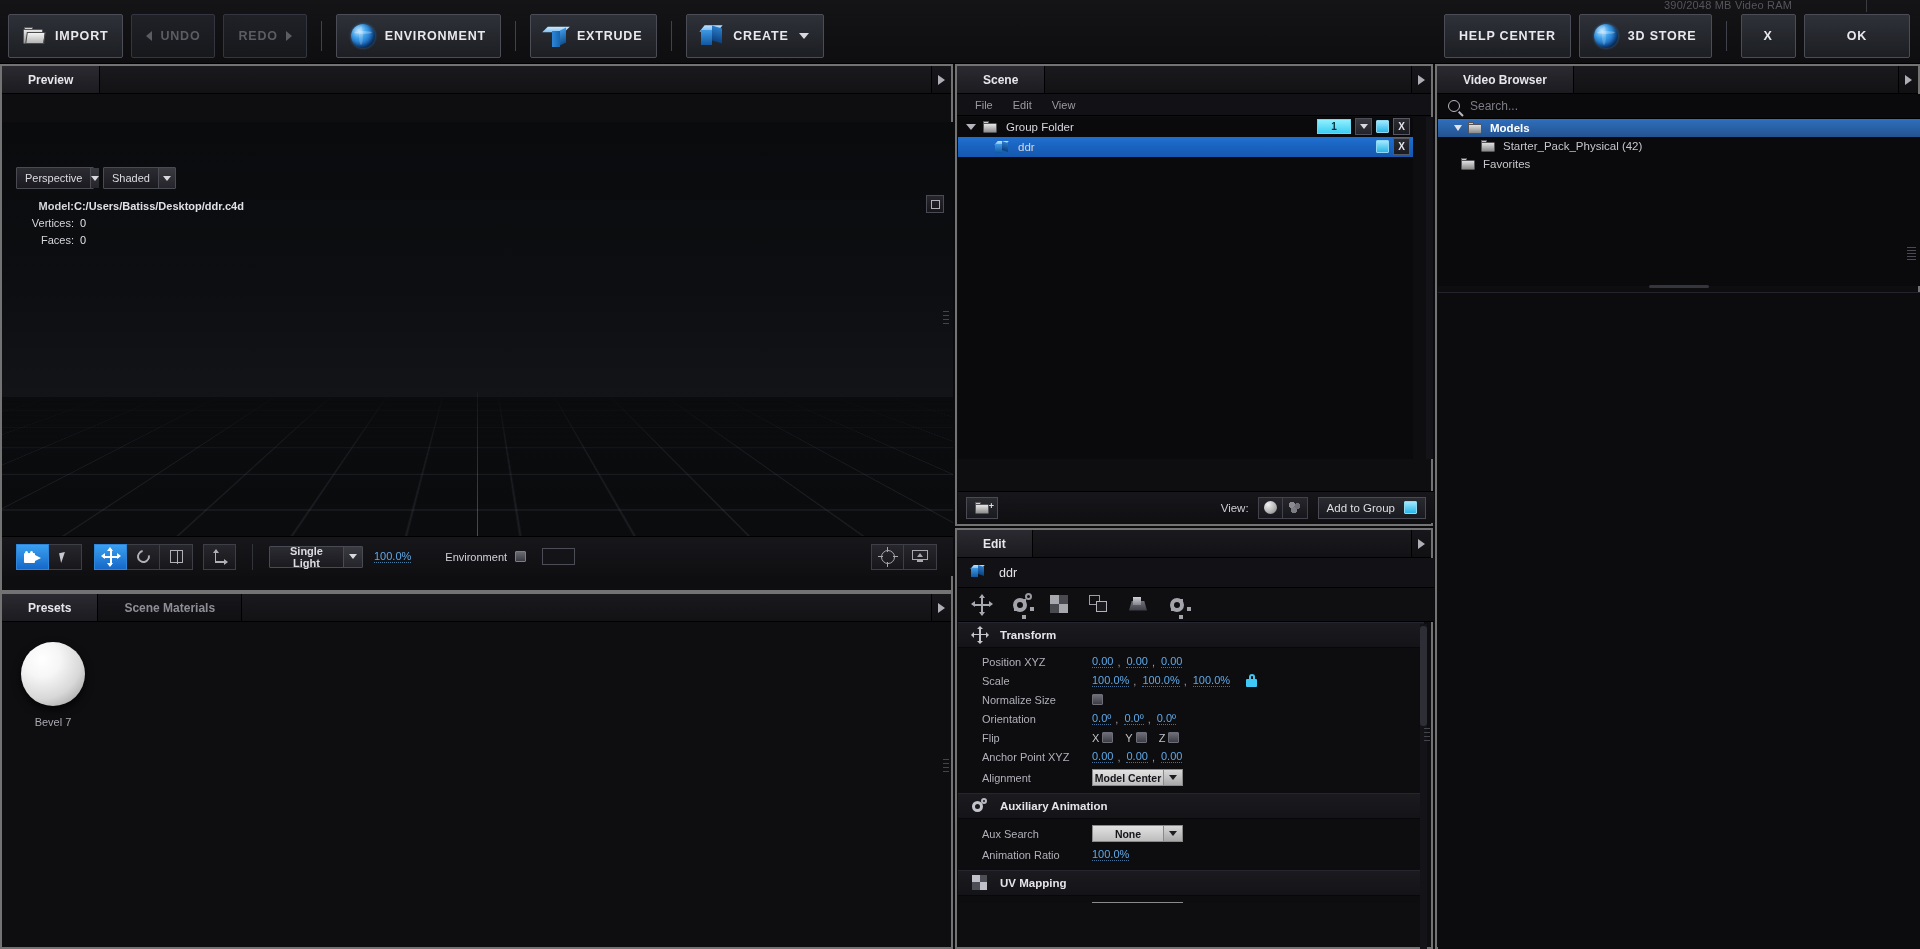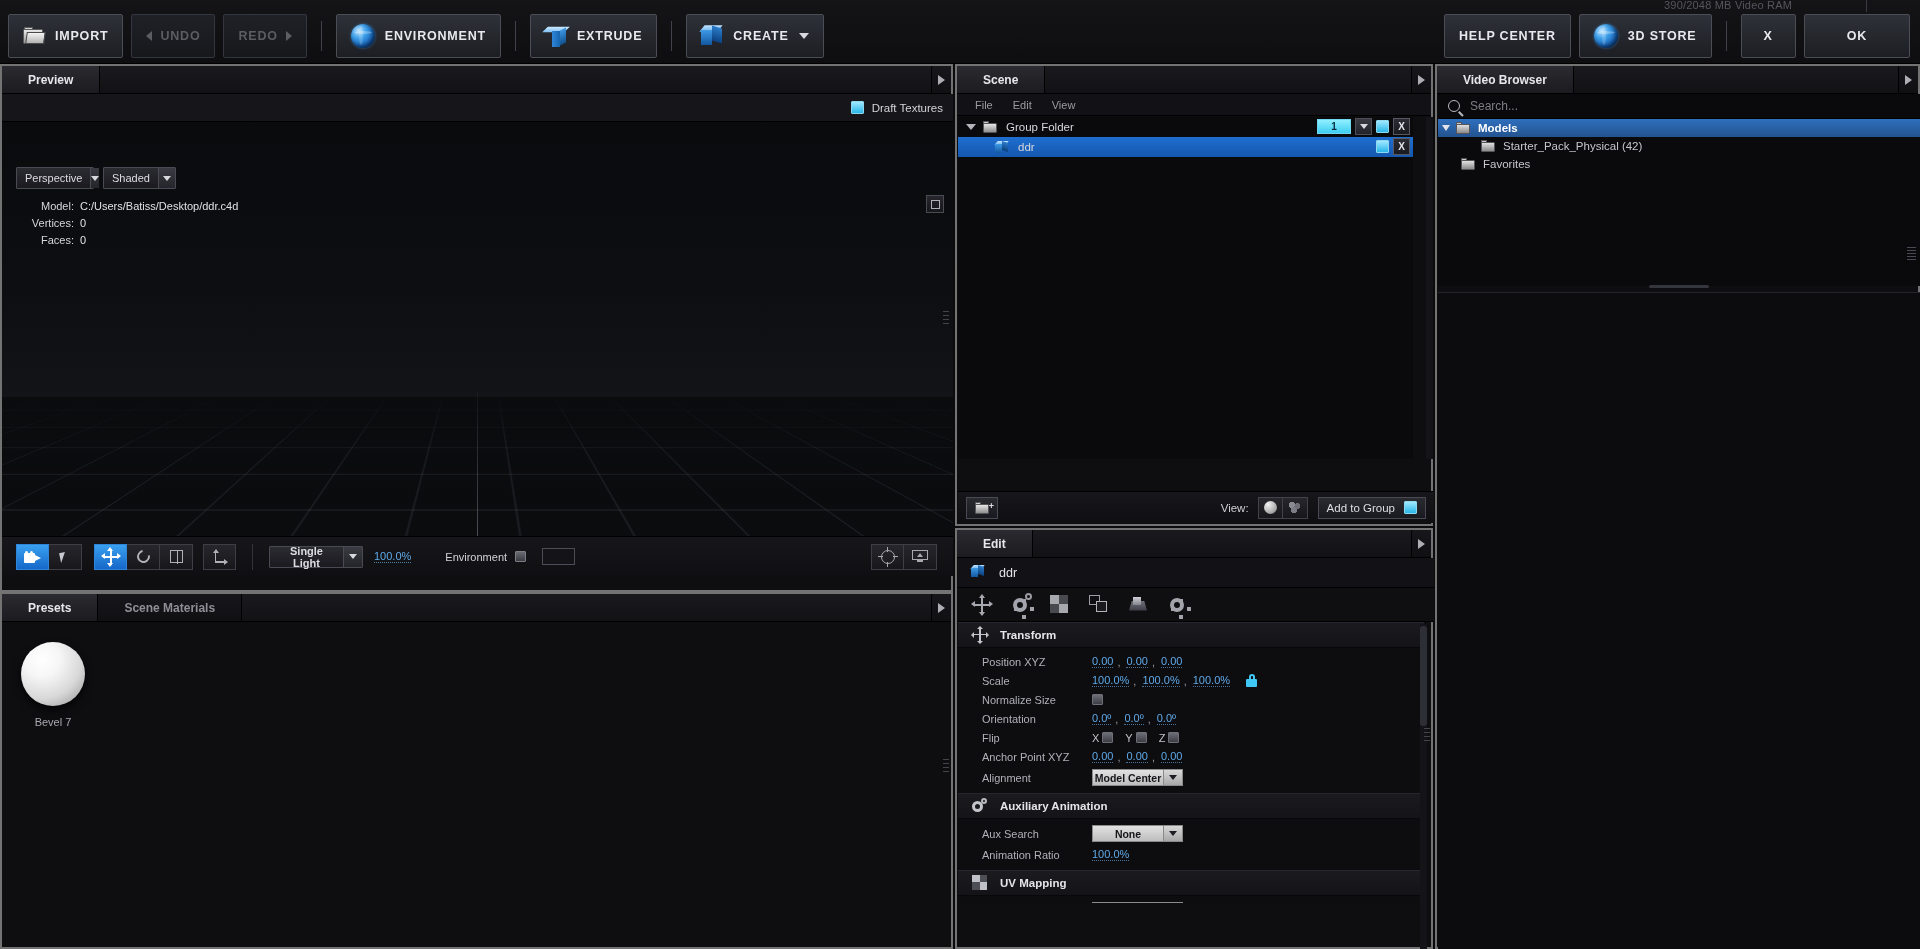--- a/index.html
+++ b/index.html
@@ -392,24 +392,20 @@
   </div>
 
   <div class="panel" id="preview">
     <div class="tabstrip">
       <div class="tab active">Preview</div>
       <div class="tab-expand">
           <span class="ar"></span>
         </div>
     </div>
 
-    <div id="preview-sub">
-      <span class="chk on"></span>
-      <span class="chk-lbl">Draft Textures</span>
-    </div>
 
     <div id="viewport">
       <div class="horizon-fade"></div>
       <div class="grid-floor"></div>
       <div class="grid-mask"></div>
       <div class="axis-v"></div>
 
       <div style="position:absolute;left:14px;top:45px;display:flex;gap:9px;">
         <div class="combo" style="width:78px">
           <span class="ctext" style="font-weight:normal">Perspective</span>
@@ -419,21 +415,21 @@
         </div>
         <div class="combo" style="width:73px">
           <span class="ctext" style="font-weight:normal">Shaded</span>
           <span class="cbtn">
               <span class="ar"></span>
             </span>
         </div>
       </div>
 
       <div style="position:absolute;left:16px;top:76px;font-size:11px;line-height:17px;color:#e0e0e6;">
-        <div style="display:flex;gap:6px;">
+        <div style="display:flex;font-weight:bold;">
           <span style="width:56px;text-align:right;color:#d6d6dc;">Model:</span>
           <span>C:/Users/Batiss/Desktop/ddr.c4d</span>
         </div>
         <div style="display:flex;gap:6px;">
           <span style="width:56px;text-align:right;color:#d6d6dc;">Vertices:</span>
           <span>0</span>
         </div>
         <div style="display:flex;gap:6px;">
           <span style="width:56px;text-align:right;color:#d6d6dc;">Faces:</span>
           <span>0</span>
@@ -818,21 +814,21 @@
           <span class="ar"></span>
         </div>
     </div>
 
     <div id="search-bar">
       <span class="mag"></span>
       <input id="search-input" type="text" placeholder="Search..." style="">
     </div>
 
     <div id="tree">
-      <div class="trow sel" style="padding-left:4px">
+      <div class="trow sel" style="padding-left:16px">
         <span class="tri-d"></span>
         <span class="tfold">
             <span class="b"></span>
             <span class="a"></span>
           </span>
         <span class="tname">Models</span>
       </div>
       <div class="trow" style="padding-left:43px">
         <span class="tfold">
             <span class="b"></span>

